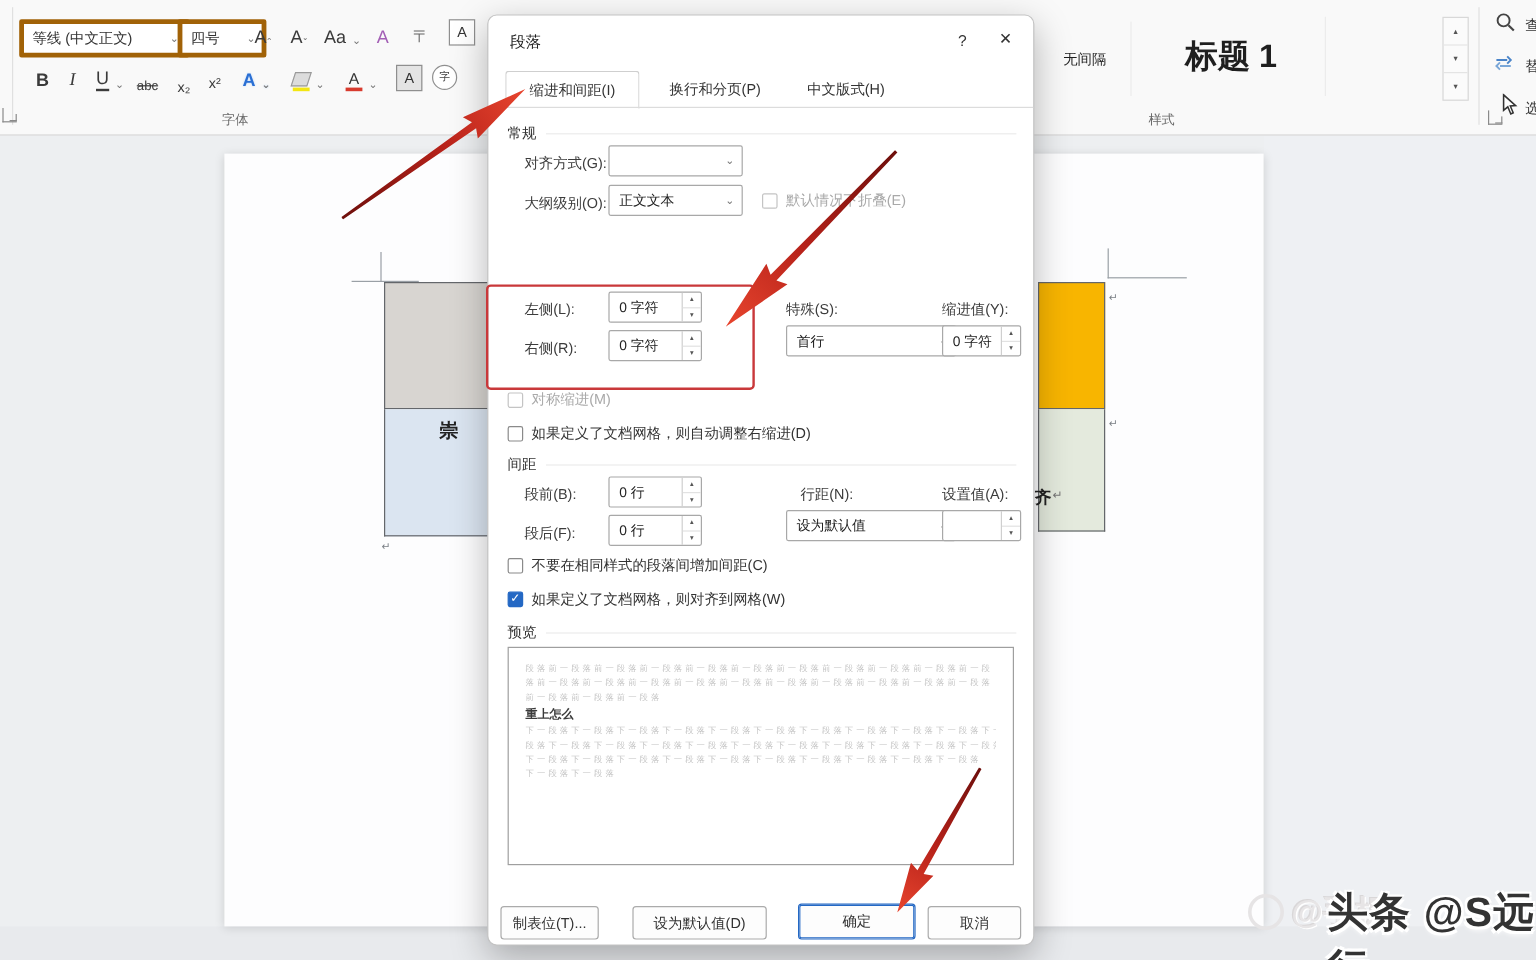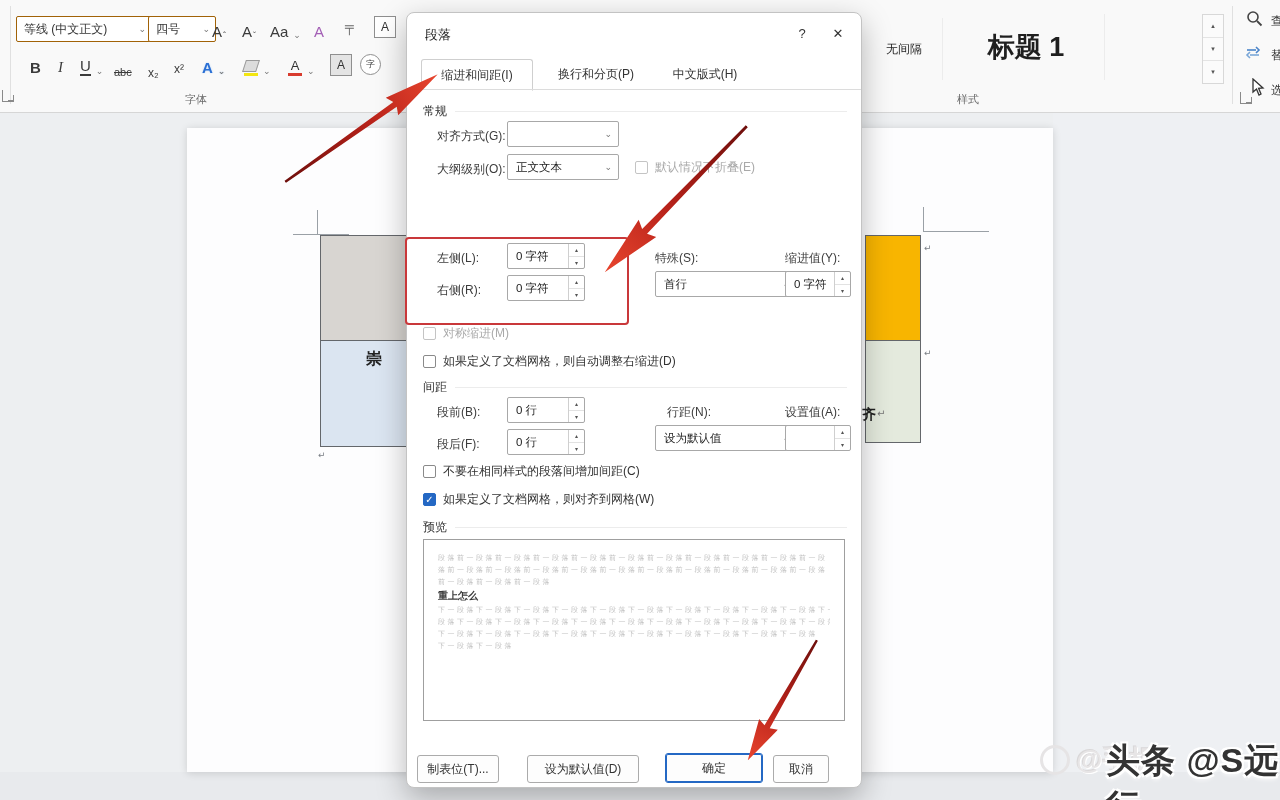--- a/index.html
+++ b/index.html
@@ -4,21 +4,21 @@
 <style>
   html,body{margin:0;padding:0;background:#888;}
   #stage{position:relative;width:1280px;height:800px;overflow:hidden;background:#edeff1;
          font-family:"Liberation Sans","DejaVu Sans",sans-serif;-webkit-font-smoothing:antialiased;}
   .abs{position:absolute;}
 
   
   #ribbon{left:0;top:0;width:1280px;height:112px;background:#f9f9f9;border-bottom:1px solid #d6d6d6;z-index:5;}
   .vdiv{position:absolute;width:1px;background:#e0e0e0;top:6px;height:98px;}
   .grouplabel{position:absolute;font-size:11px;color:#6a6a6a;}
-  .combo-r{position:absolute;height:24px;border:1px solid #a16207;background:#fff;border-radius:2px;
+  .combo-r{position:absolute;height:24px;border:4px solid #a16207;background:#fff;border-radius:2px;
            display:flex;align-items:center;justify-content:space-between;padding:0 5px 0 7px;font-size:12px;color:#333;}
   .chev{font-size:9px;color:#777;margin-left:4px;}
   .ric{position:absolute;height:24px;display:flex;align-items:flex-end;gap:1px;color:#3b3b3b;font-size:15px;cursor:default;}
   .ric .mini{font-size:9px;color:#555;}
   .boxedA{position:absolute;width:20px;height:20px;border:1px solid #8f8f8f;font-size:12px;color:#333;
           display:flex;align-items:center;justify-content:center;background:#fff;}
   .ubar{border-bottom:2px solid #3b3b3b;padding-bottom:0px;}
   .cbar{display:inline-block;width:14px;height:3px;margin-top:1px;}
   .stack{display:flex;flex-direction:column;align-items:center;line-height:13px;}
   .launcher{position:absolute;width:11px;height:11px;border-left:1px solid #8a8a8a;border-bottom:1px solid #8a8a8a;}
@@ -349,21 +349,21 @@
       <div class="pvbold">重上怎么</div>
       <div class="pvfaint">下一段落下一段落下一段落下一段落下一段落下一段落下一段落下一段落下一段落下一段落下一</div>
       <div class="pvfaint">段落下一段落下一段落下一段落下一段落下一段落下一段落下一段落下一段落下一段落下一段落</div>
       <div class="pvfaint">下一段落下一段落下一段落下一段落下一段落下一段落下一段落下一段落下一段落下一段落</div>
       <div class="pvfaint">下一段落下一段落</div>
     </div>
 
     <div class="dbtn" style="left:10px;top:742px;width:82px;">制表位(T)...</div>
     <div class="dbtn" style="left:120px;top:742px;width:112px;">设为默认值(D)</div>
     <div class="dbtn primary" style="left:258px;top:740px;width:98px;">确定</div>
-    <div class="dbtn" style="left:366px;top:742px;width:56px;">取消</div>
+    <div class="dbtn" style="left:366px;top:742px;width:78px;">取消</div>
   </div>
 
   <div class="arrow" style="left:285px;top:167px;width:187px;height:30px;transform:rotate(-35.2deg);"></div>
   <div class="arrow" style="left:747px;top:109px;width:204px;height:34px;transform:rotate(134.2deg);"></div>
   <div class="arrow" style="left:817px;top:625px;width:139px;height:30px;transform:rotate(119.9deg);"></div>
 
   <div class="abs" id="ghostwm">
     <span class="ghostcircle"></span>
     <span>@手机</span>
   </div>

